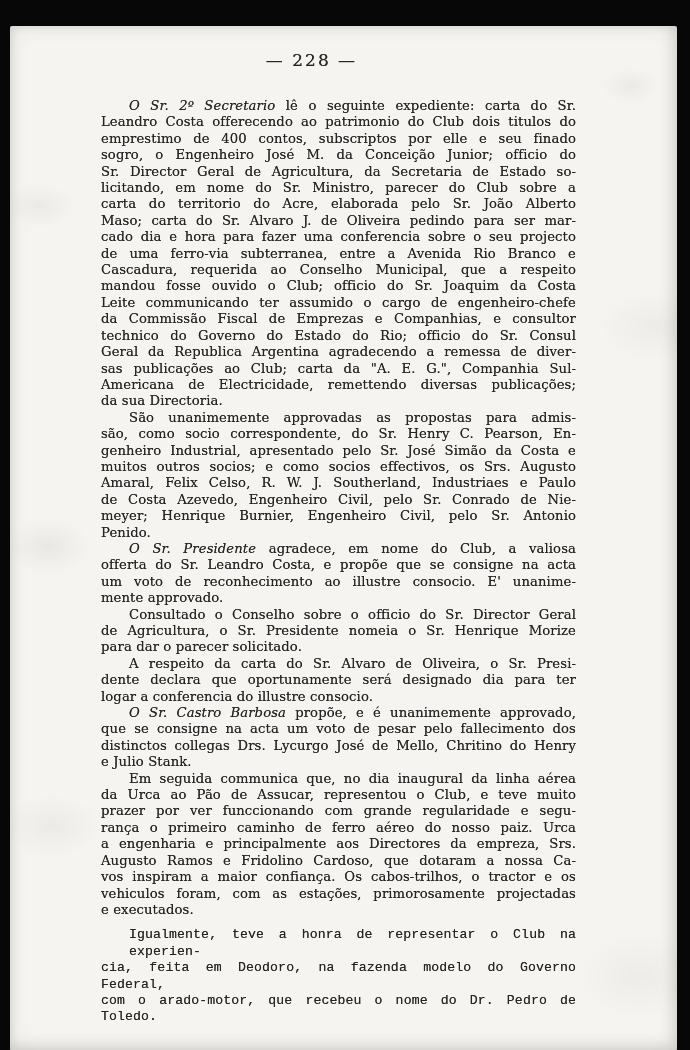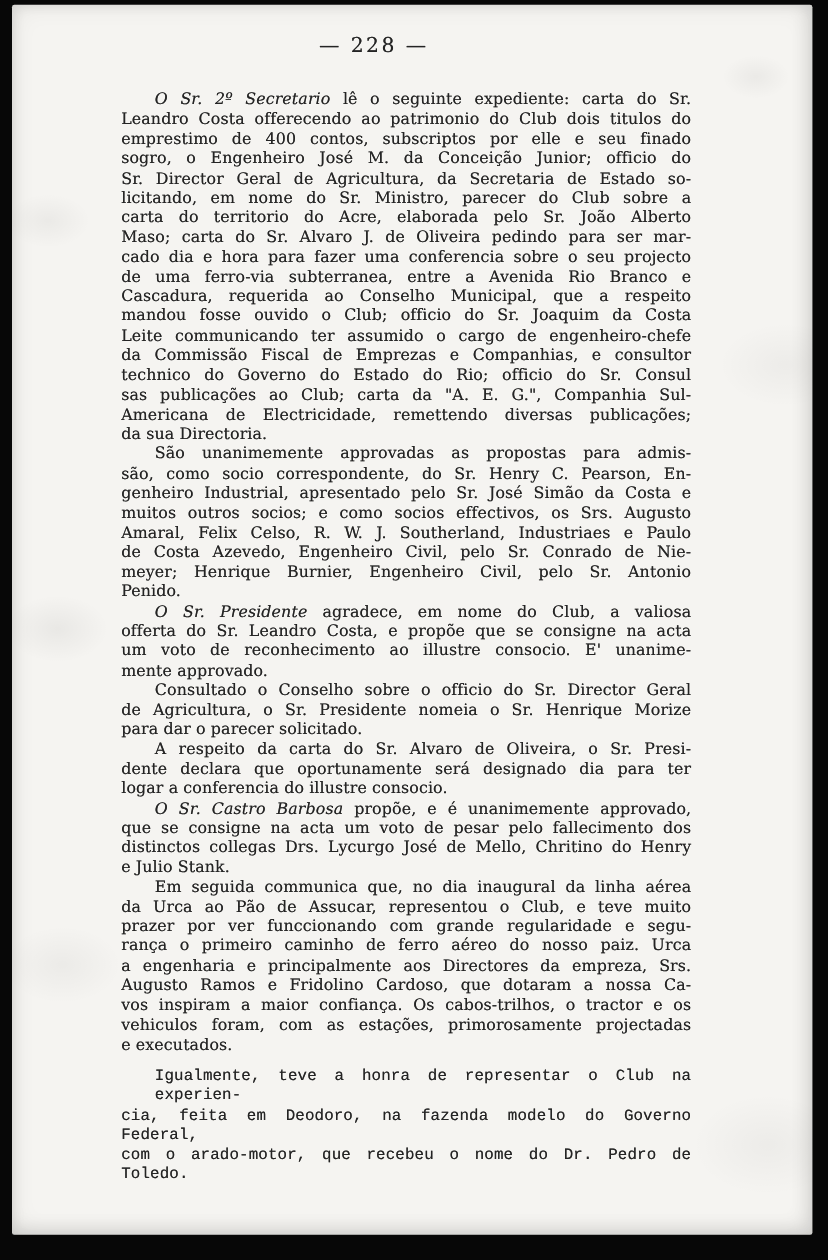--- a/index.html
+++ b/index.html
@@ -10,21 +10,21 @@
   .scan {
     position: relative;
     width: 690px;
     height: 1050px;
     background: var(--bg, #070707);
     overflow: hidden;
   }
   .page {
     position: absolute;
     left: 10px;
-    top: 4px;
+    top: 26px;
     width: 667px;
     height: 1025px;
     background: var(--paper, #f5f4f1);
     border-radius: 2px;
     box-shadow:
       inset 0 0 22px rgba(0,0,0,0.07),
       inset -4px -5px 14px rgba(0,0,0,0.10),
       inset 3px 2px 10px rgba(0,0,0,0.05);
   }
   
@@ -92,20 +92,21 @@
           <div class="line">licitando, em nome do Sr. Ministro, parecer do Club sobre a</div>
           <div class="line">carta do territorio do Acre, elaborada pelo Sr. João Alberto</div>
           <div class="line">Maso; carta do Sr. Alvaro J. de Oliveira pedindo para ser mar-</div>
           <div class="line">cado dia e hora para fazer uma conferencia sobre o seu projecto</div>
           <div class="line">de uma ferro-via subterranea, entre a Avenida Rio Branco e</div>
           <div class="line">Cascadura, requerida ao Conselho Municipal, que a respeito</div>
           <div class="line">mandou fosse ouvido o Club; officio do Sr. Joaquim da Costa</div>
           <div class="line">Leite communicando ter assumido o cargo de engenheiro-chefe</div>
           <div class="line">da Commissão Fiscal de Emprezas e Companhias, e consultor</div>
           <div class="line">technico do Governo do Estado do Rio; officio do Sr. Consul</div>
+          <div class="line">Geral da Republica Argentina agradecendo a remessa de diver-</div>
           <div class="line">sas publicações ao Club; carta da "A. E. G.", Companhia Sul-</div>
           <div class="line">Americana de Electricidade, remettendo diversas publicações;</div>
           <div class="line last">da sua Directoria.</div>
         </div>
         <div class="paragraph">
           <div class="line first">São unanimemente approvadas as propostas para admis-</div>
           <div class="line">são, como socio correspondente, do Sr. Henry C. Pearson, En-</div>
           <div class="line">genheiro Industrial, apresentado pelo Sr. José Simão da Costa e</div>
           <div class="line">muitos outros socios; e como socios effectivos, os Srs. Augusto</div>
           <div class="line">Amaral, Felix Celso, R. W. J. Southerland, Industriaes e Paulo</div>

